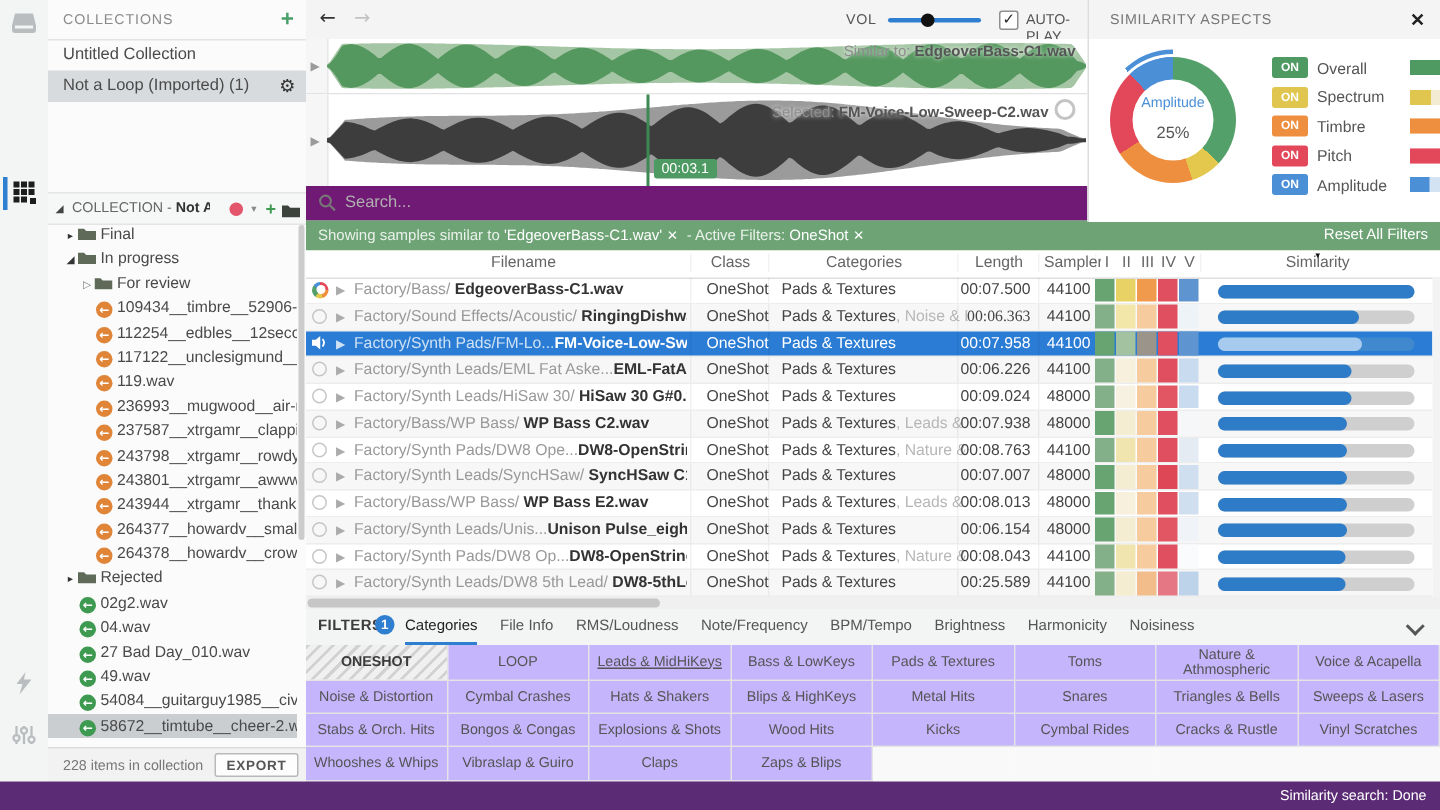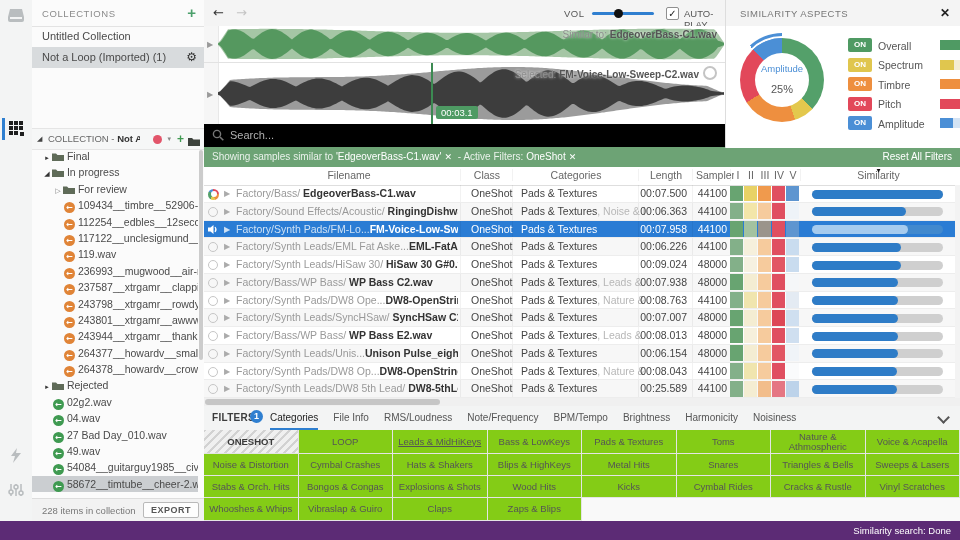--- a/index.html
+++ b/index.html
@@ -67,21 +67,21 @@
   #wave2{top:63px;height:61px;border-bottom:1px solid #ddd}
   .playstrip{position:absolute;left:0;top:0;bottom:0;width:14px;background:#f6f6f6;border-right:1px solid #e8e8e8;color:#9a9a9a;font-size:8px;text-align:center}
   .playstrip span{position:absolute;top:50%;left:3px;transform:translateY(-50%)}
   .wsvg{position:absolute;left:14px;top:0}
   .wlabel{position:absolute;right:8px;top:3px;font-size:10px;color:#8d8d8d;text-shadow:0 0 3px rgba(255,255,255,.8)}
   .wlabel b{color:#555}
   .wlabel .circ{display:inline-block;width:10px;height:10px;border:2px solid #c4c4c4;border-radius:50%;vertical-align:-2px;margin-left:4px}
   #playhead{position:absolute;left:227px;top:0;bottom:0;width:2px;background:#3c8a52}
   #timebadge{position:absolute;left:232px;bottom:5px;background:#4e9a63;color:#fff;font-size:9.5px;padding:1px 5px;border-radius:2px}
 
-  #searchrow{left:0;top:124px;width:521px;height:23px;background:#000000;border-bottom:1px solid #e0e0e0}
+  #searchrow{left:0;top:124px;width:521px;height:23px;background:#701a75;border-bottom:1px solid #e0e0e0}
   #searchrow .ph{position:absolute;left:26px;top:5px;font-size:11px;color:#b0b0b0}
   #searchrow svg{position:absolute;left:8px;top:5px}
   #tags{position:absolute;right:5px;top:3px;display:flex;gap:4px}
   .tag{background:#f2f2f2;border:1px solid #cfcfcf;border-radius:3px;font-size:9.5px;color:#555;padding:1px 5px;cursor:pointer;white-space:nowrap}
 
   #banner{left:0;top:147px;right:0;height:20px;background:#6da375;color:#fff;font-size:10px;line-height:20px}
   #banner .l{position:absolute;left:8px;white-space:nowrap}
   #banner .dim{color:rgba(255,255,255,.85)}
   #banner b{font-weight:normal}
   #banner .x{margin:0 3px;cursor:pointer;font-size:9px}
@@ -122,21 +122,21 @@
   #filterbar .fl{position:absolute;left:8px;top:6px;font-weight:bold;color:#3c3c3c;letter-spacing:.3px}
   #filterbar .badge{position:absolute;left:46px;top:4px;width:13px;height:13px;border-radius:50%;background:#2f7fd0;color:#fff;
       font-size:9px;line-height:13px;text-align:center;font-weight:bold}
   #ftabs{position:absolute;left:66px;top:0;height:24px;display:flex;gap:15px;align-items:center}
   .ftab{cursor:pointer;color:#555;height:24px;line-height:24px}
   .ftab.active{color:#222;border-bottom:2px solid #2f7fd0;box-sizing:border-box}
   #fchev{position:absolute;right:12px;top:7px;width:7px;height:7px;border-right:2px solid #555;border-bottom:2px solid #555;transform:rotate(45deg);cursor:pointer}
 
   #catgrid{left:0;top:430px;right:0;height:91px;background:#fbfbfb}
   .catcell{position:absolute;box-sizing:border-box;border-right:1px solid #e4e4e4;border-bottom:1px solid #e4e4e4;
-      background:#84cc16;color:#555;font-size:9.5px;text-align:center;display:flex;align-items:center;justify-content:center;
+      background:#c4b5fd;color:#555;font-size:9.5px;text-align:center;display:flex;align-items:center;justify-content:center;
       line-height:10px;cursor:pointer;padding:0 3px}
   .catcell.hatch{background:repeating-linear-gradient(135deg,#d2d2d2 0 2px,#f0f0f0 2px 6px);color:#3a3a3a;font-weight:bold}
   .catcell.empty{background:#f9f9f9;border-color:transparent;cursor:default}
 
   
   #simpanel{left:521px;top:26px;right:0;height:122px;background:#fff;border-left:1px solid #ddd}
   #donut-hl{position:absolute;left:9px;top:7px;width:94px;height:94px;border-radius:50%}
   #donut{position:absolute;left:14px;top:12px;width:84px;height:84px;border-radius:50%;box-shadow:0 0 0 2px #fff}
   #donut-center{position:absolute;left:29px;top:27px;width:54px;height:54px;border-radius:50%;background:#fff;text-align:center}
   #donut-center .lab{font-size:9.5px;color:#4b8fd6;margin-top:10px}
@@ -347,21 +347,21 @@
         <span class="simtrack">
           <span class="simfill" style="width: 100%;"></span>
         </span>
       </div>
       <div class="rrow odd">
         <span class="rcell" style="left: 4px; width: 16px;"><span class="stat-circ"></span></span>
         <span class="rcell ptri ico" style="left: 20px;">▶</span>
         <span class="rcell" style="left: 32px; width: 222px;"><span class="fpath">Factory/Sound Effects/Acoustic/ </span><span class="fname">RingingDishwasher.wav</span></span>
         <span class="rcell vline" style="left: 256px; width: 50px; padding-left: 10px;">OneShot</span>
         <span class="rcell vline" style="left: 308px; width: 124px; padding-left: 8px;"><span>Pads &amp; Textures</span><span class="cat2">, Noise &amp; Distortion</span></span>
-        <span class="rcell vline" style="left: 434px; width: 48px; text-align: right;">00:06.363</span>
+        <span class="rcell vline" style="left: 434px; width: 48px; text-align: right; font-family: Liberation Serif, serif;">00:06.363</span>
         <span class="rcell vline" style="left: 488px; width: 34px; text-align: right;">44100</span>
         <span class="heat" style="left: 526px; background: rgb(131, 176, 137);"></span>
         <span class="heat" style="left: 540px; background: rgb(243, 230, 169);"></span>
         <span class="heat" style="left: 554px; background: rgb(246, 203, 157);"></span>
         <span class="heat" style="left: 568px; background: rgb(224, 79, 96);"></span>
         <span class="heat" style="left: 582px; background: rgb(238, 243, 248);"></span>
         <span class="simtrack">
           <span class="simfill" style="width: 72%;"></span>
         </span>
       </div>

